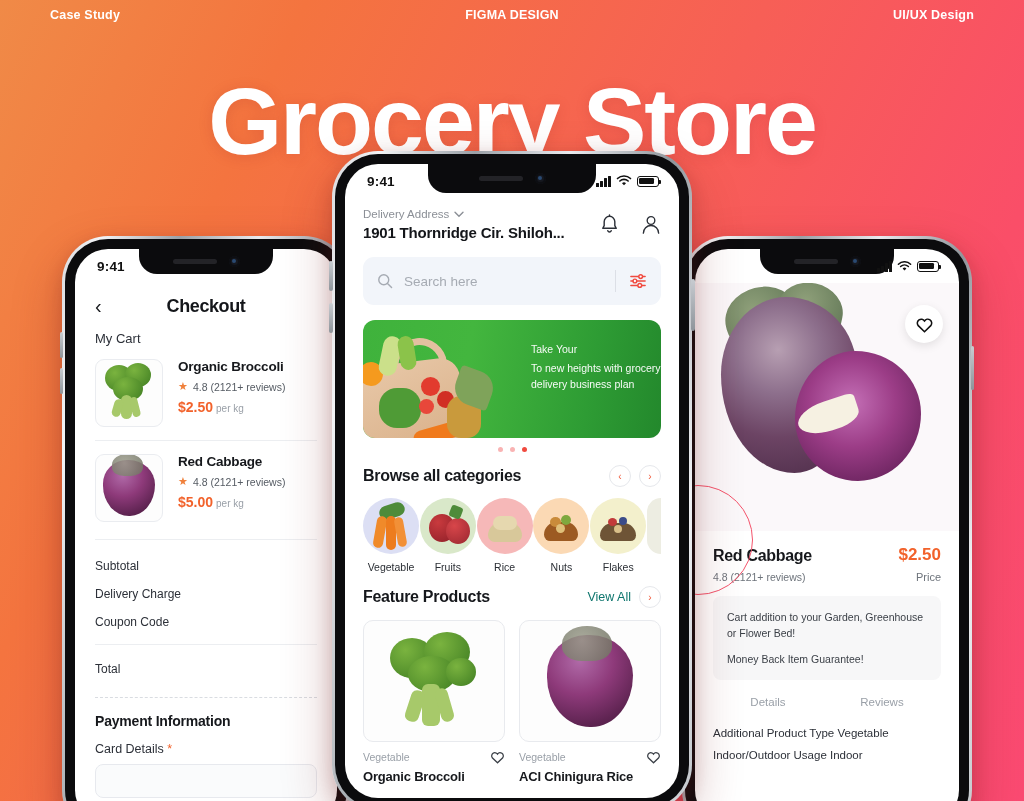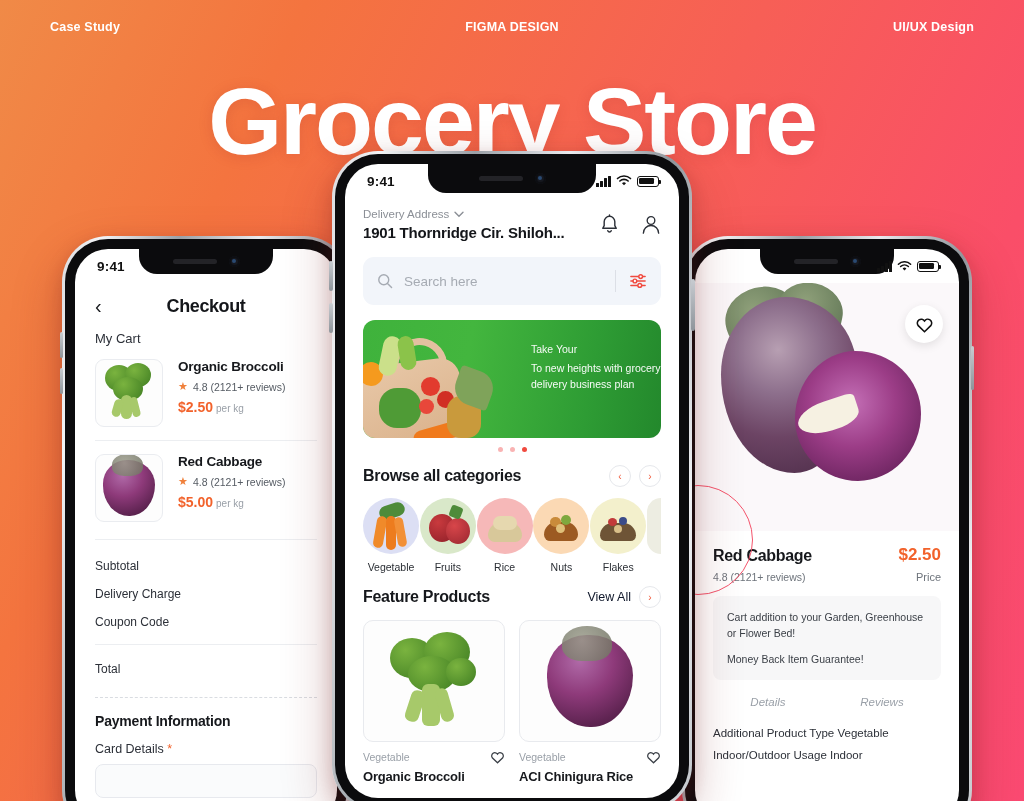--- a/index.html
+++ b/index.html
@@ -6,21 +6,21 @@
   html, body {
     width: 1024px; height: 801px; overflow: hidden;
     font-family: "Liberation Sans", sans-serif;
   }
   #stage {
     position: relative; width: 1024px; height: 801px; overflow: hidden;
     background: linear-gradient(115deg, #F08A47 0%, #F4743F 22%, #F75F56 55%, #FA4E68 80%, #FB4A72 100%);
   }
 
   
-  .hdr { position: absolute; top: 20px; left: 0; width: 100%; height: 20px; color: #fff; }
+  .hdr { position: absolute; top: 8px; left: 0; width: 100%; height: 20px; color: #fff; }
   .hdr .lbl { position: absolute; font-size: 12.5px; font-weight: 700; letter-spacing: .2px; white-space: nowrap; }
   .hdr .l { left: 50px; }
   .hdr .c { left: 50%; transform: translateX(-50%); }
   .hdr .r { right: 50px; }
 
   .bigtitle {
     position: absolute; top: 74px; left: 0; width: 100%; text-align: center;
     color: #fff; font-size: 95px; font-weight: 700; letter-spacing: -2px;
     line-height: 1; white-space: nowrap;
     text-shadow: 0 2px 14px rgba(160,40,40,.18);
@@ -108,21 +108,21 @@
   .dots { display: flex; justify-content: center; gap: 7px; margin-top: 9px; }
   .dots i { width: 5px; height: 5px; border-radius: 50%; background: #F9B3B3; display: block; }
   .dots i.on { background: #F04A3F; }
 
   .sec-row { display: flex; align-items: center; justify-content: space-between; margin-top: 13px; }
   .sec-title { font-size: 16px; font-weight: 700; color: #16181c; letter-spacing: -.3px; }
   .arrows { display: flex; gap: 8px; }
   .circ-btn { width: 22px; height: 22px; border-radius: 50%; border: 1px solid #e6e8ec;
               display: flex; align-items: center; justify-content: center; color: #F05A3C; font-size: 10px; }
   .viewall { display: flex; align-items: center; gap: 8px; }
-  .viewall .txt { font-size: 12.5px; color: #0f172a; }
+  .viewall .txt { font-size: 12.5px; color: #0f766e; }
 
   .cats { display: flex; justify-content: space-between; margin-top: 11px; }
   .cat { width: 56px; text-align: center; }
   .cat .blob { width: 56px; height: 56px; border-radius: 50%; position: relative; overflow: hidden; }
   .cat .nm { font-size: 10.5px; color: #2a2e34; margin-top: 7px; }
   .cat-extra { width: 14px; height: 56px; border-radius: 28px 0 0 28px; background: #EDEDE2; align-self: flex-start; }
   .g { position: absolute; border-radius: 50%; }
 
   .prods { display: flex; gap: 14px; margin-top: 12px; }
   .prod { flex: 1; }
@@ -199,21 +199,21 @@
   .det-body { padding: 14px 18px 0 18px; }
   .det-row { display: flex; align-items: flex-end; justify-content: space-between; }
   .det-name { font-size: 16px; font-weight: 700; color: #16181c; letter-spacing: -.3px; }
   .det-rev { font-size: 10.5px; color: #6d737b; margin-top: 6px; }
   .det-price { font-size: 17px; font-weight: 700; color: #F2622B; text-align: right; }
   .det-pricelbl { font-size: 11px; color: #6d737b; text-align: right; margin-top: 6px; }
   .det-desc { margin-top: 13px; background: #F7F7F8; border-radius: 8px; padding: 13px 14px; }
   .det-desc p { font-size: 10.5px; color: #3a3f46; line-height: 1.55; }
   .det-desc p + p { margin-top: 9px; }
   .det-tabs { display: flex; justify-content: space-around; margin-top: 16px; }
-  .det-tab { font-size: 11.5px; color: #9aa0a8; font-style: italic; }
+  .det-tab { font-size: 11.5px; color: #9aa0a8; }
   .det-spec { margin-top: 14px; }
   .det-spec li { list-style: none; font-size: 11.5px; color: #2c3038; padding: 5px 0; }
 </style>
 </head>
 <body>
 
 <div id="stage">
 
   <div class="hdr">
     <div class="lbl l">Case Study</div>

